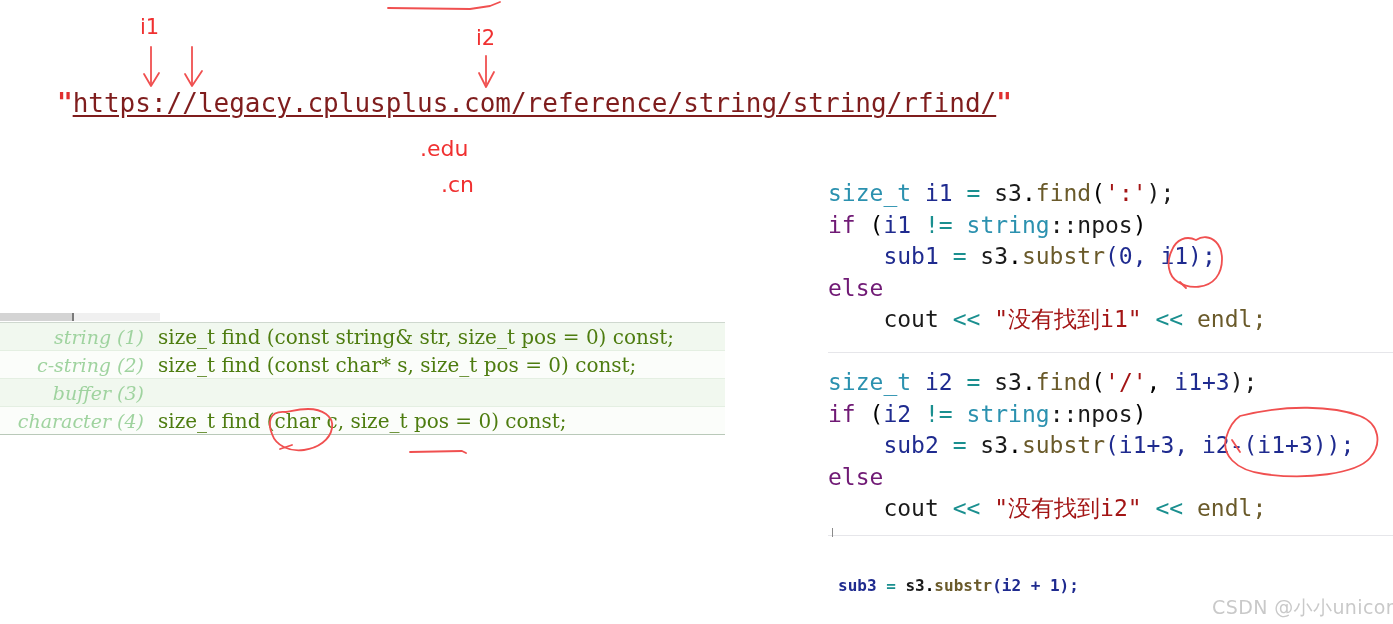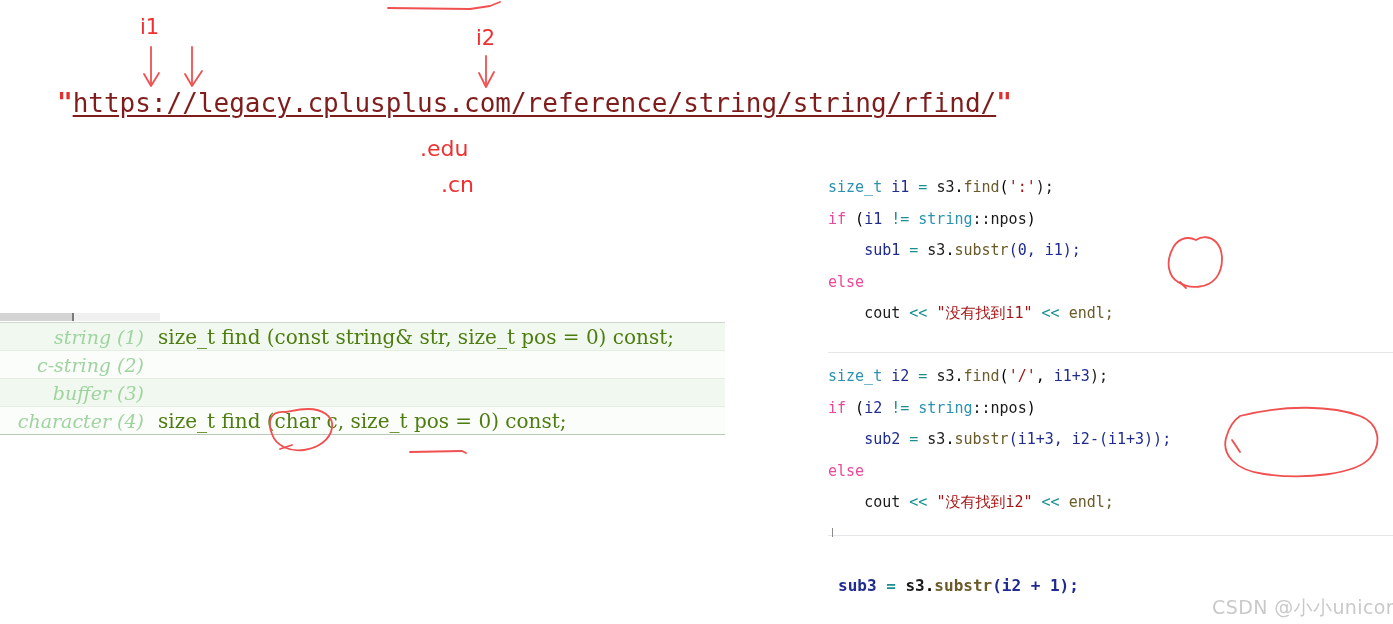--- a/index.html
+++ b/index.html
@@ -57,33 +57,33 @@
     overflow:hidden;direction:ltr;
   }
   .fsig-code{
     color:#4d7c0f;font-size:20px;
     font-family:"DejaVu Serif",serif;
     padding-left:4px;
   }
 
   
   #code-area{
-    position:absolute;left:828px;top:172px;
+    position:absolute;left:828px;top:178px;
     font-family:"DejaVu Sans Mono",monospace;
-    font-size:15px;line-height:31.5px;
+    font-size:23px;line-height:31.5px;
     white-space:pre;
   }
   #code-area .ln{height:31.5px;}
   #code-bottom{
     position:absolute;left:838px;top:570px;
     font-family:"DejaVu Sans Mono",monospace;
     font-size:16px;line-height:31.5px;white-space:pre;
     font-weight:bold;
   }
-  .kw   {color:#ec4899;}         
+  .kw   {color:#701a75;}         
   .type {color:#2b91af;}         
   .var  {color:#1f2b8f;}         
   .op   {color:#1a8f8f;}
   .str  {color:#a31515;}         
   .chr  {color:#a31515;}
   .pln  {color:#1a1a1a;}
   .fn   {color:#6a5a2a;}         
   .obj  {color:#1a1a1a;}
 
   .sep{
@@ -129,20 +129,21 @@
 <div id="find-scrolltrack"></div>
 <div id="find-scrollbar"></div>
 
 <div id="find-table">
   <div class="ftr odd">
     <div class="fsig-label">string (1)</div>
     <div class="fsig-code">size_t find (const string&amp; str, size_t pos = 0) const;</div>
   </div>
   <div class="ftr even">
     <div class="fsig-label">c-string (2)</div>
+    <div class="fsig-code">size_t find (const char* s, size_t pos = 0) const;</div>
   </div>
   <div class="ftr odd">
     <div class="fsig-label">buffer (3)</div>
   </div>
   <div class="ftr even">
     <div class="fsig-label">character (4)</div>
     <div class="fsig-code">size_t find (char c, size_t pos = 0) const;</div>
   </div>
 </div>
 

